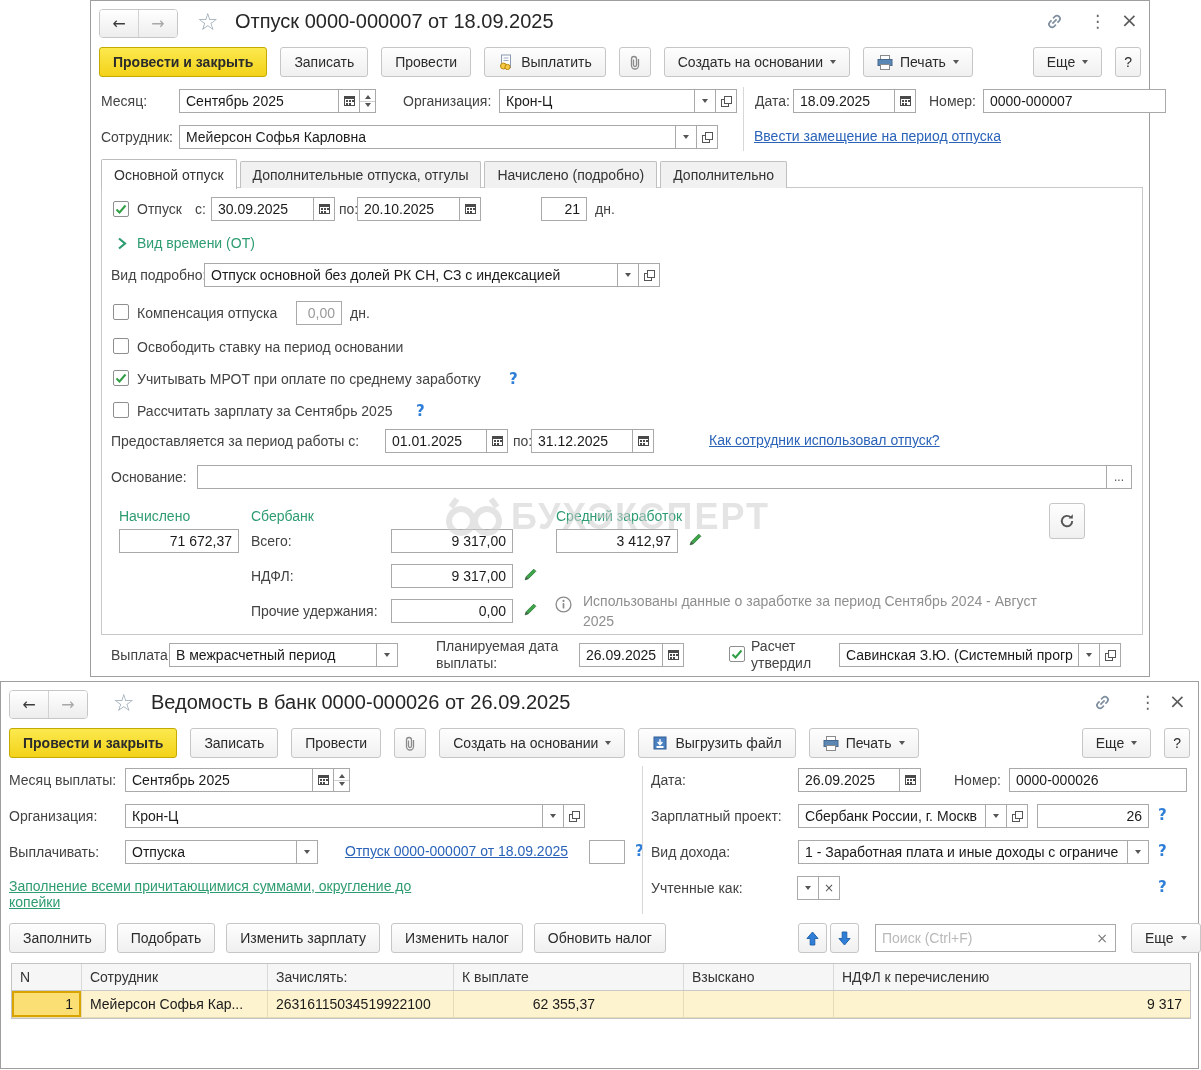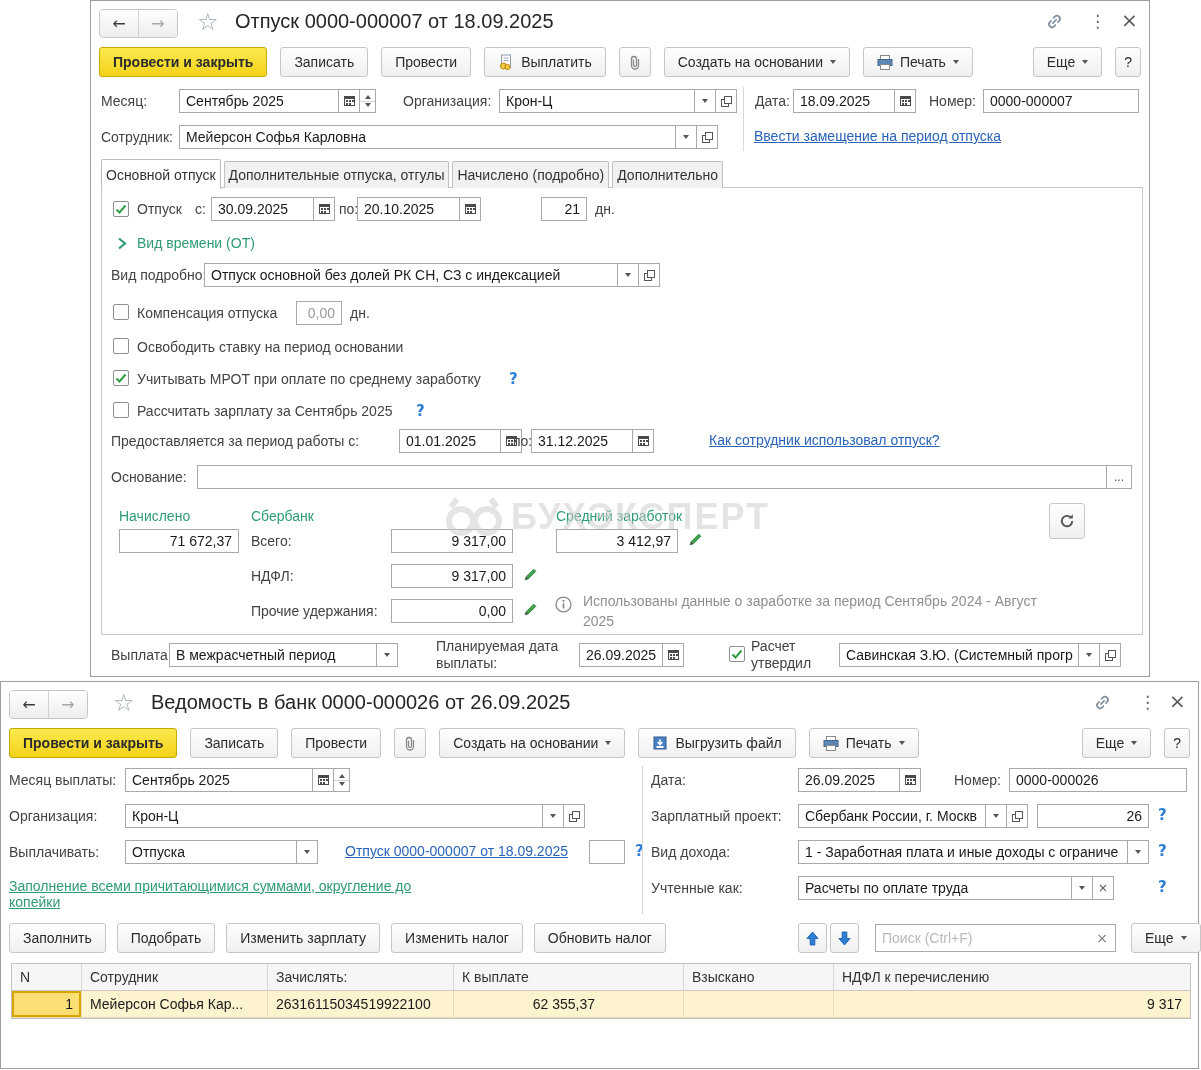--- a/index.html
+++ b/index.html
@@ -44,21 +44,21 @@
   .openic::after{content:"";position:absolute;right:0;top:0;width:6px;height:6px;border:1px solid #555;background:#fff}
   .spin{display:inline-flex;flex-direction:column;width:17px;height:24px;border:1px solid #a9a9a9;margin-left:-1px;box-sizing:border-box;background:#fff}
   .spin>span{flex:1;display:flex;align-items:center;justify-content:center;cursor:pointer}
   .spin>span+span{border-top:1px solid #cfcfcf}
   .tu{width:0;height:0;border:3px solid transparent;border-bottom:4px solid #555}
   .td{width:0;height:0;border:3px solid transparent;border-top:4px solid #555}
   .chk{width:16px;height:16px;border:1px solid #8f8f8f;border-radius:2px;background:#fff;display:inline-flex;
        align-items:center;justify-content:center;box-sizing:border-box;cursor:pointer}
   .vsep{position:absolute;width:1px;background:#d7d7d7}
   .tabs{position:absolute;display:flex;align-items:flex-end;z-index:3}
-  .tab{display:inline-flex;align-items:center;height:26px;padding:0 4px;border:1px solid #c0c0c0;border-bottom:none;
+  .tab{display:inline-flex;align-items:center;height:26px;padding:0 12px;border:1px solid #c0c0c0;border-bottom:none;
        background:#f1f1f1;margin-right:3px;font-size:14px;color:#333;border-radius:2px 2px 0 0;cursor:pointer;white-space:nowrap}
   .tab.on{height:29px;background:#fff;border-color:#bdbdbd;margin-bottom:-1px;z-index:4}
   .panel{position:absolute;border:1px solid #c8c8c8;background:#fff;z-index:1}
   .ilbl{font-size:14px;color:#8f8f8f;line-height:20px}
   .wm{position:absolute;display:flex;align-items:center;gap:6px;opacity:.55;pointer-events:none;z-index:9}
   .wm .wmt{font-size:36px;font-weight:700;color:#cfcfcf;letter-spacing:2px;white-space:nowrap}
   .tbl{position:absolute;border:1px solid #c3c3c3;box-sizing:border-box}
   .trow{display:grid;grid-template-columns:70px 186px 186px 230px 150px 1fr}
   .thead{background:#f6f6f6;border-bottom:1px solid #c9c9c9}
   .thead>div{padding:5px 8px;font-size:14px;color:#333;border-right:1px solid #d9d9d9;white-space:nowrap;overflow:hidden}
@@ -183,21 +183,21 @@
   <span class="vsep" style="left:652px;top:86px;height:64px"></span>
   <span class="lbl abs" style="left:664px;top:92px">Дата:</span>
   <span class="grp" style="left:702px;top:88px">
     <span class="fld" style="width:102px">18.09.2025</span>
     <span class="fbtn">
         <span class="calic"></span>
       </span>
   </span>
   <span class="lbl abs" style="left:838px;top:92px">Номер:</span>
   <span class="grp" style="left:892px;top:88px">
-    <span class="fld" style="width:156px">0000-000007</span>
+    <span class="fld" style="width:183px">0000-000007</span>
   </span>
 
   <span class="lbl abs" style="left:10px;top:128px">Сотрудник:</span>
   <span class="grp" style="left:88px;top:124px">
     <span class="fld" style="width:497px">Мейерсон Софья Карловна</span>
     <span class="fbtn">
         <span class="caret"></span>
       </span>
     <span class="fbtn">
         <span class="openic"></span>
@@ -272,21 +272,21 @@
       </svg>
   </span>
   <span class="lbl abs" style="left:46px;top:370px;z-index:2">Учитывать МРОТ при оплате по среднему заработку</span>
   <span class="q abs" style="left:418px;top:369px;z-index:2">?</span>
 
   <span class="chk abs" style="left:22px;top:401px;z-index:2"></span>
   <span class="lbl abs" style="left:46px;top:402px;z-index:2">Рассчитать зарплату за Сентябрь 2025</span>
   <span class="q abs" style="left:325px;top:401px;z-index:2">?</span>
 
   <span class="lbl abs" style="left:20px;top:432px;z-index:2">Предоставляется за период работы с:</span>
-  <span class="grp" style="left:308px;top:428px;z-index:2">
+  <span class="grp" style="left:294px;top:428px;z-index:2">
     <span class="fld" style="width:102px">01.01.2025</span>
     <span class="fbtn">
         <span class="calic"></span>
       </span>
   </span>
   <span class="lbl abs" style="left:422px;top:432px;z-index:2">по:</span>
   <span class="grp" style="left:440px;top:428px;z-index:2">
     <span class="fld" style="width:102px">31.12.2025</span>
     <span class="fbtn">
         <span class="calic"></span>
@@ -558,21 +558,20 @@
   <span class="grp" style="left:797px;top:158px">
     <span class="fld" style="width:330px">1 - Заработная плата и иные доходы с ограниче</span>
     <span class="fbtn">
         <span class="caret"></span>
       </span>
   </span>
   <span class="q abs" style="left:1157px;top:160px">?</span>
 
   <span class="lbl abs" style="left:650px;top:198px">Учтенные как:</span>
   <span class="grp" style="left:797px;top:194px">
-    <span class="fld" style="width:274px">Расчеты по оплате труда</span>
     <span class="fbtn">
         <span class="caret"></span>
       </span>
     <span class="fbtn">
         <span style="font-family:'DejaVu Sans',sans-serif">×</span>
       </span>
   </span>
   <span class="q abs" style="left:1157px;top:196px">?</span>
 
   <div class="abs" style="left:8px;top:241px;display:flex;gap:11px">

